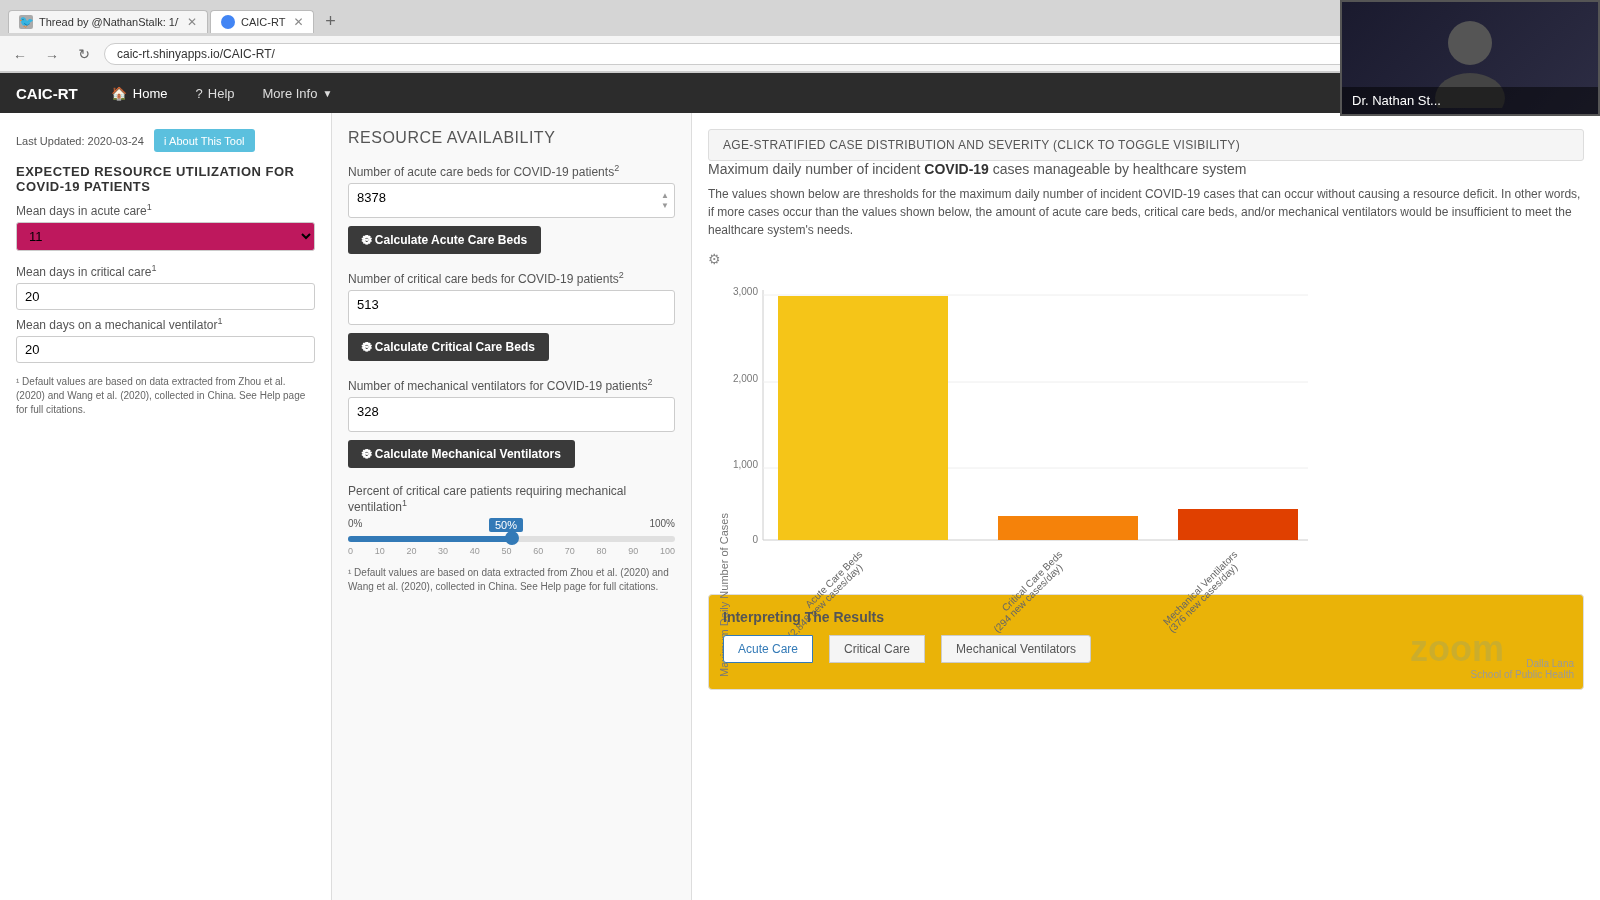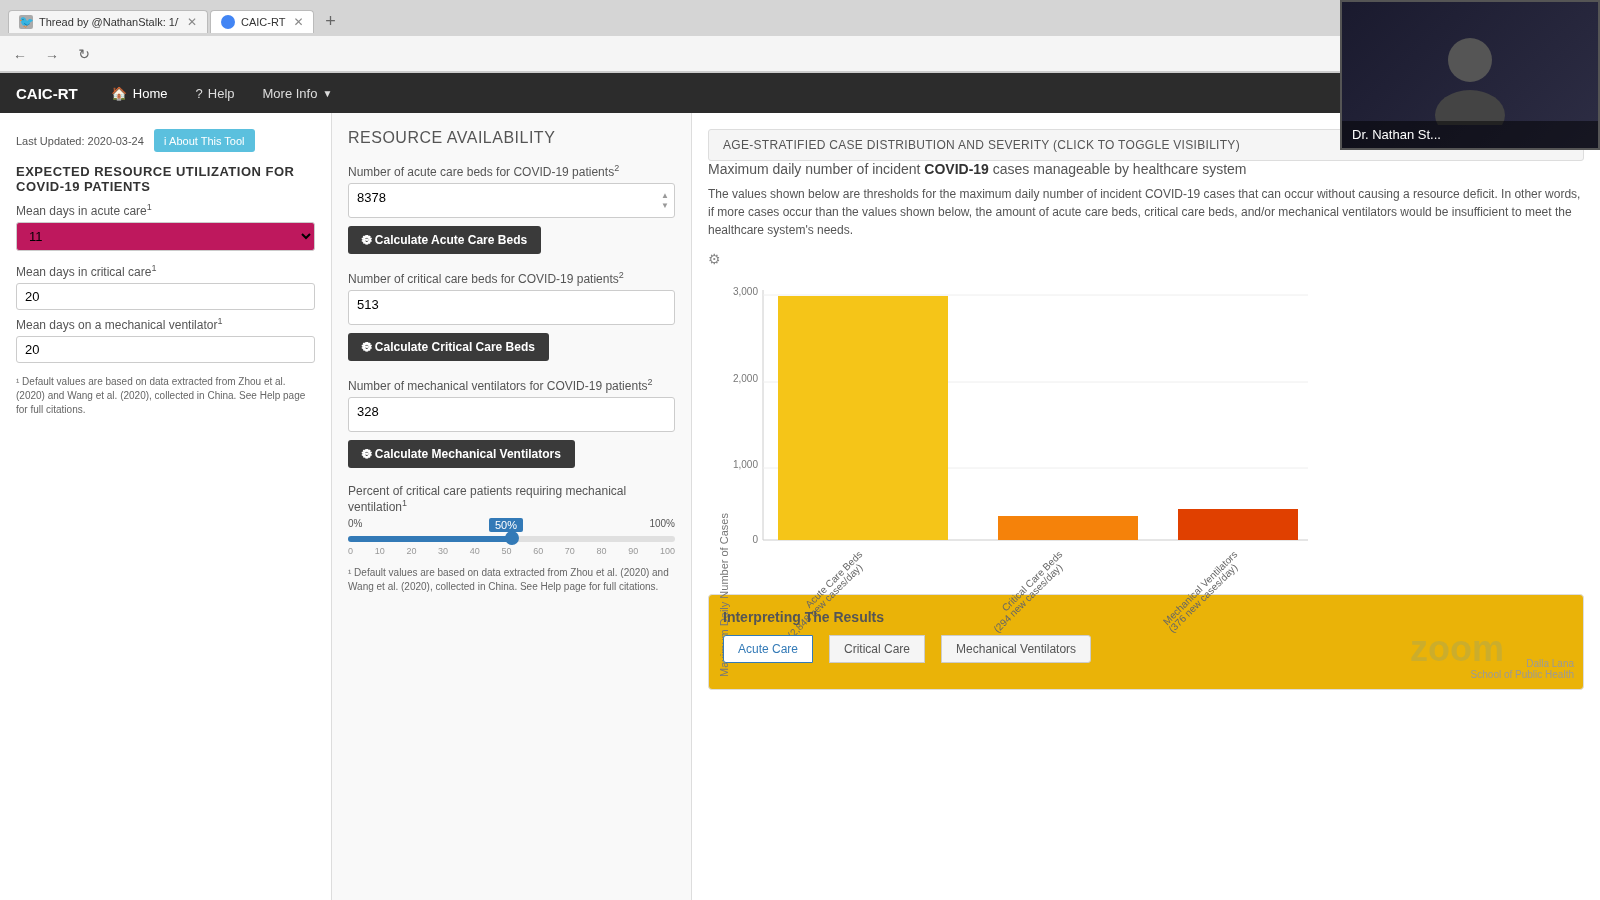--- a/index.html
+++ b/index.html
@@ -69,21 +69,21 @@
     .results-section { margin-top: 16px; border: 1px solid #ddd; border-radius: 4px; padding: 14px; background: #eab308; }
     .results-title { font-size: 14px; font-weight: bold; color: #555; margin-bottom: 10px; text-transform: capitalize; }
     .result-tabs { display: flex; gap: 16px; margin-bottom: 12px; }
     .result-tab { padding: 6px 14px; border: 1px solid #ccc; background: #f5f5f5; cursor: pointer; font-size: 12px; color: #555; }
     .result-tab:first-child { border-radius: 3px 0 0 3px; }
     .result-tab:last-child { border-radius: 0 3px 3px 0; }
     .result-tab.active { background: white; border-color: #337ab7; color: #337ab7; }
     .result-text { font-size: 12px; color: #555; line-height: 1.6; }
 
     
-    .video-overlay { position: fixed; top: 0; right: 0; width: 260px; height: 150px; background: #222; border: 2px solid #555; z-index: 1000; display: flex; align-items: flex-end; }
+    .video-overlay { position: fixed; top: 0; right: 0; width: 260px; height: 116px; background: #222; border: 2px solid #555; z-index: 1000; display: flex; align-items: flex-end; }
     .video-label { color: white; font-size: 13px; padding: 6px 10px; background: rgba(0,0,0,0.5); width: 100%; }
 
     
     .zoom-logo { position: absolute; bottom: 20px; right: 80px; font-size: 36px; font-weight: bold; color: rgba(26, 144, 255, 0.15); font-family: 'Zoom', Arial, sans-serif; }
     .dalla-logo { position: absolute; bottom: 10px; right: 10px; font-size: 10px; color: #999; text-align: right; }
   </style>
 </head>
 <body>
 
 <div class="browser-chrome">
@@ -97,20 +97,21 @@
       <span class="tab-icon" style="background:#4285f4;border-radius:50%;"></span>
       <span style="font-size:11px;">CAIC-RT</span>
       <span class="tab-close">✕</span>
     </div>
     <div class="tab-new">+</div>
   </div>
   <div class="address-bar">
     <div class="nav-btn">←</div>
     <div class="nav-btn">→</div>
     <div class="nav-btn">↻</div>
+    <div class="url-bar">caic-rt.shinyapps.io/CAIC-RT/</div>
   </div>
 </div>
 
 <div class="app-navbar">
   <span class="app-brand">CAIC-RT</span>
   <div class="nav-item active">
     <span>🏠</span>
     <span>Home</span>
   </div>
   <div class="nav-item">

